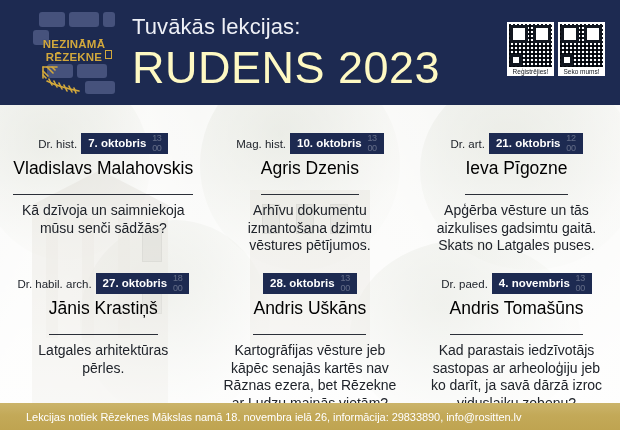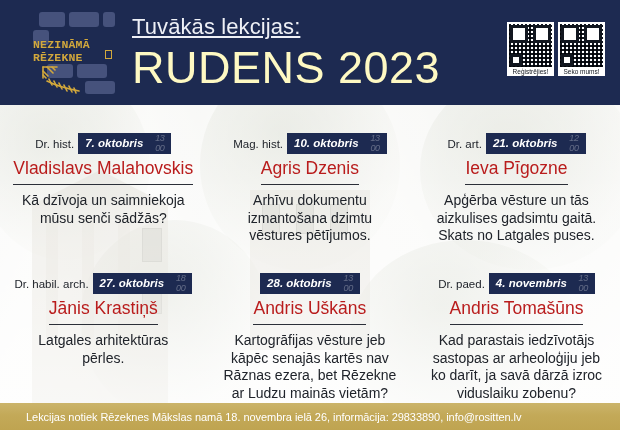--- a/index.html
+++ b/index.html
@@ -80,23 +80,23 @@
   }
   .brick {
     position: absolute;
     background: #46527c;
     border-radius: 3px;
   }
   .logo-text {
     position: absolute;
     left: 0; top: 26px;
     width: 82px;
-    text-align: left;
+    text-align: center;
     color: #d2a83c;
-    font-family: Liberation Mono, monospace;
+    font-family: Liberation Sans, sans-serif;
     font-weight: bold;
     font-size: 11.5px;
     line-height: 13px;
     letter-spacing: 0.2px;
     text-shadow: 0 0 1px #1d2a51;
   }
   .logo-wheat {
     position: absolute;
     left: 6px; top: 52px;
     width: 46px; height: 30px;
@@ -112,21 +112,20 @@
   .head-titles {
     position: absolute;
     left: 132px; top: 14px;
   }
   .subtitle {
     color: #eef0f6;
     font-size: 22px;
     font-weight: normal;
     letter-spacing: 0.1px;
     line-height: 26px;
-    text-decoration: underline;
   }
   .maintitle {
     color: #fef9c3;
     font-size: 45px;
     font-weight: normal;
     letter-spacing: 0.5px;
     line-height: 52px;
     margin-top: 2px;
   }
 
@@ -215,45 +214,44 @@
     white-space: nowrap;
   }
   .date-badge {
     position: relative;
     background: #1d2a51;
     color: #ffffff;
     font-size: 11.5px;
     font-weight: bold;
     line-height: 21px;
     height: 21px;
-    padding: 0 28px 0 7px;
+    padding: 0 22px 0 7px;
     white-space: nowrap;
-    font-style: italic;
   }
   .time {
     position: absolute;
     right: 3px; top: 1px;
     width: 17px;
     text-align: center;
     font-size: 9px;
     font-weight: normal;
     line-height: 9.5px;
     color: rgba(255,255,255,0.30);
     letter-spacing: -0.3px;
   }
 
   .lecturer {
     margin-top: 3px;
-    color: #b91c1c;
+    color: #000000;
     font-size: 17.5px;
     line-height: 22px;
     white-space: nowrap;
     display: inline-block;
     border-bottom: 1.3px solid #2b2f38;
-    padding-bottom: 5px;
+    padding-bottom: 15px;
   }
 
   .topic {
     margin-top: 7px;
     color: #20242b;
     font-size: 14px;
     line-height: 17.5px;
     padding: 0 8px;
   }
 

